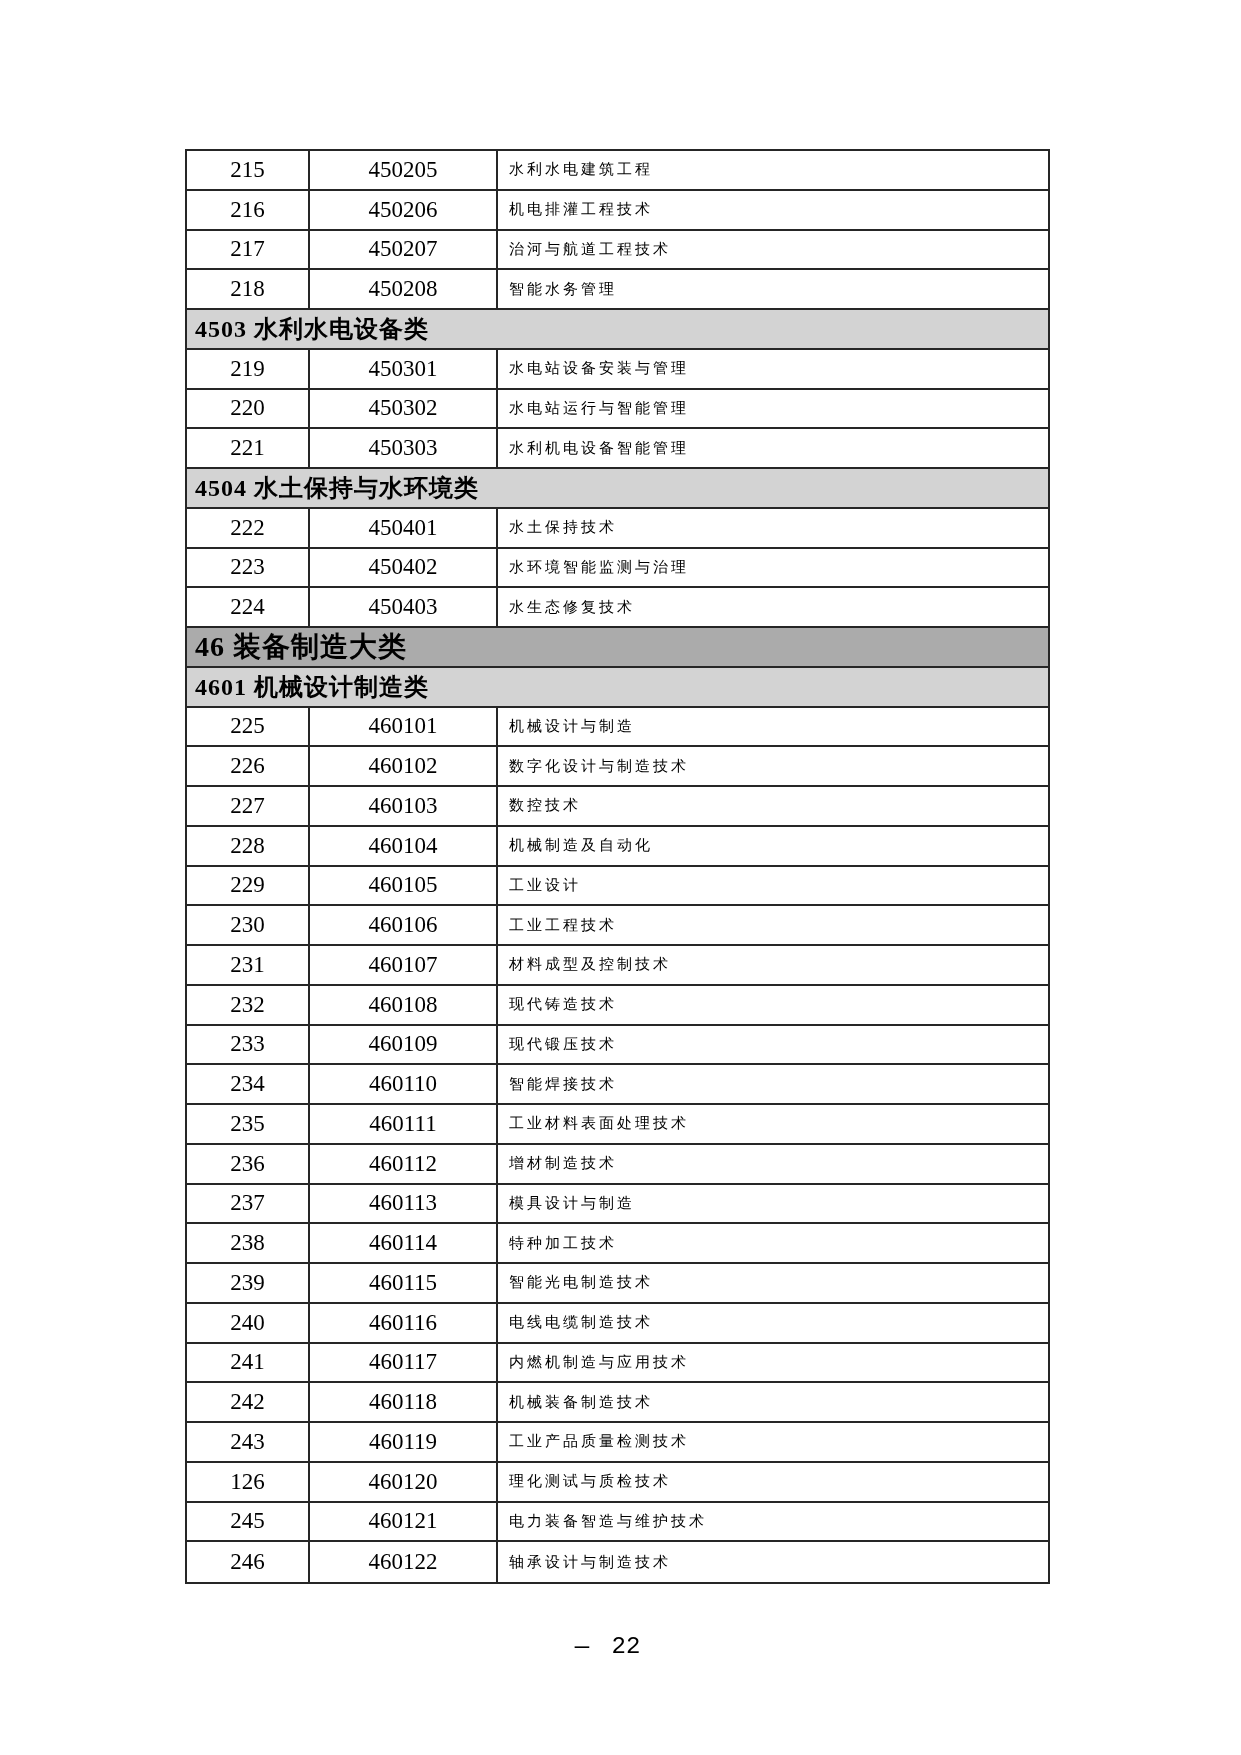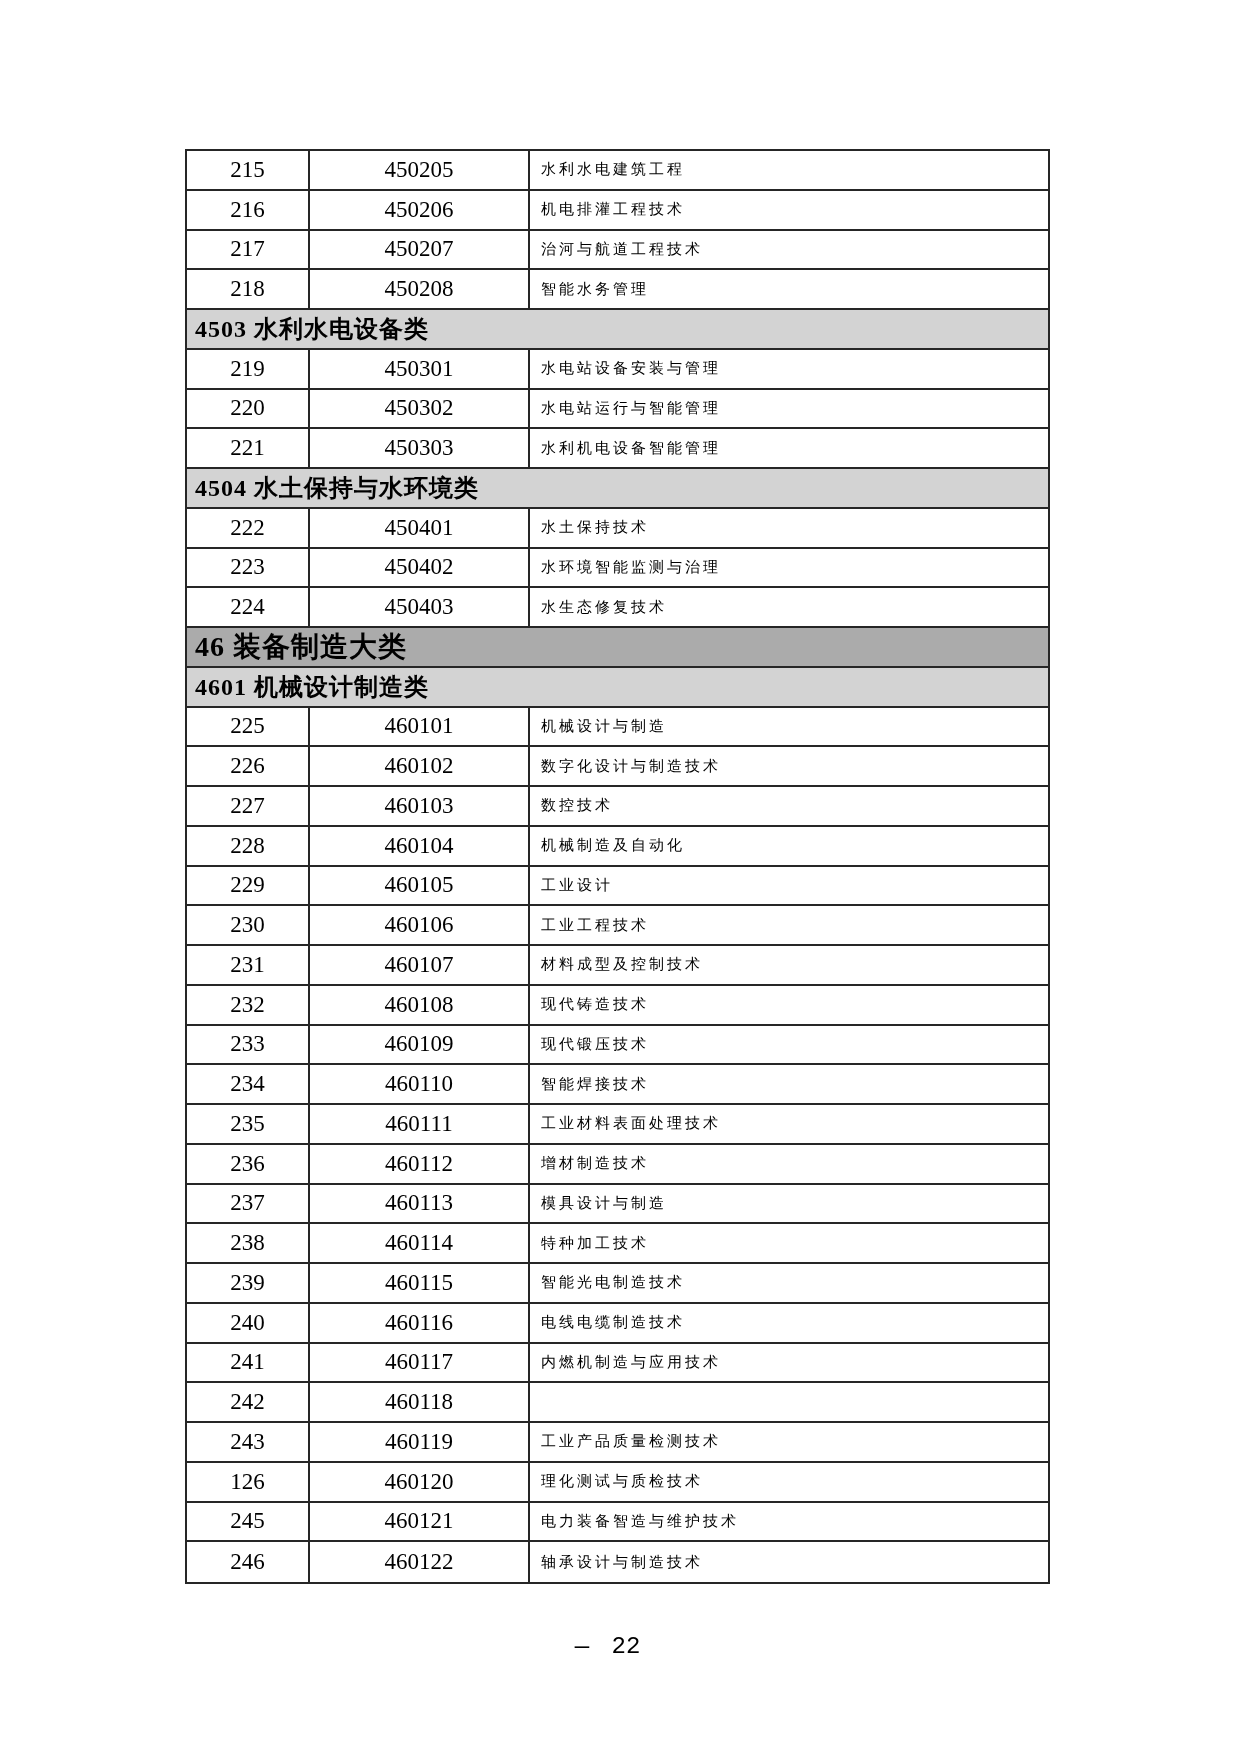--- a/index.html
+++ b/index.html
@@ -44,21 +44,21 @@
     white-space: nowrap;
     overflow: hidden;
   }
   .item-row .num {
     width: 123px;
     justify-content: center;
     border-right: 2px solid var(--border);
     font-size: 23px;
   }
   .item-row .code {
-    width: 220px;
+    width: 188px;
     justify-content: center;
     border-right: 2px solid var(--border);
     font-size: 23px;
   }
   .item-row .name {
     flex: 1;
     justify-content: flex-start;
     padding-left: 11px;
     font-size: 15px;
     letter-spacing: 3px;
@@ -243,20 +243,21 @@
     <div class="cell name">电线电缆制造技术</div>
   </div>
       <div class="row item-row">
     <div class="cell num">241</div>
     <div class="cell code">460117</div>
     <div class="cell name">内燃机制造与应用技术</div>
   </div>
       <div class="row item-row">
     <div class="cell num">242</div>
     <div class="cell code">460118</div>
+    <div class="cell name">机械装备制造技术</div>
   </div>
       <div class="row item-row">
     <div class="cell num">243</div>
     <div class="cell code">460119</div>
     <div class="cell name">工业产品质量检测技术</div>
   </div>
       <div class="row item-row">
     <div class="cell num">126</div>
     <div class="cell code">460120</div>
     <div class="cell name">理化测试与质检技术</div>

